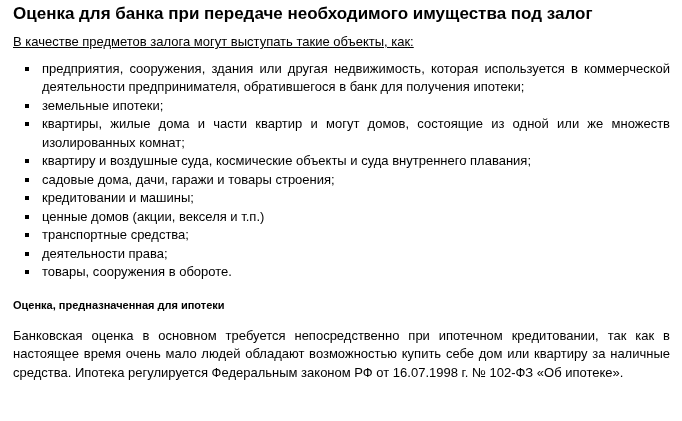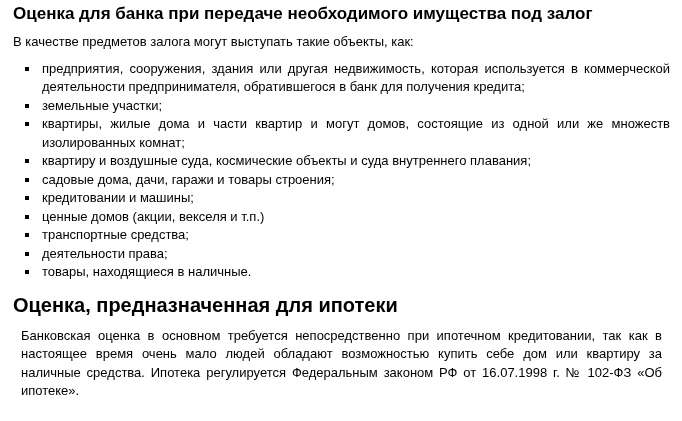--- a/index.html
+++ b/index.html
@@ -24,64 +24,65 @@
     font-size: 17px;
     font-weight: bold;
     line-height: 22px;
     text-align: justify;
     color: #000000;
   }
   .intro {
     margin: 4px 0 8px 0;
     line-height: 18.5px;
     text-align: justify;
+    text-decoration: underline;
   }
   ul.collateral {
     margin: 0 0 12px 0;
     padding: 0 0 0 27px;
     list-style-type: square;
   }
   ul.collateral li {
     line-height: 18.5px;
     text-align: justify;
     padding-left: 2px;
   }
   .h2 {
     margin: 0 0 11px 0;
-    font-size: 20px;
+    font-size: 11px;
     font-weight: bold;
     line-height: 22px;
     text-align: justify;
     color: #000000;
   }
   .body-par {
-    margin: 8px;
+    margin: 0;
     line-height: 18.5px;
     text-align: justify;
   }
 </style>
 </head>
 <body>
 
 <div class="page">
 
   <h1 class="h1">Оценка для банка при передаче необходимого имущества под залог</h1>
 
   <p class="intro">В качестве предметов залога могут выступать такие объекты, как:</p>
 
   <ul class="collateral">
-    <li>предприятия, сооружения, здания или другая недвижимость, которая используется в коммерческой деятельности предпринимателя, обратившегося в банк для получения кредита;</li>
-    <li>земельные участки;</li>
+    <li>предприятия, сооружения, здания или другая недвижимость, которая используется в коммерческой деятельности предпринимателя, обратившегося в банк для получения ипотеки;</li>
+    <li>земельные ипотеки;</li>
     <li>квартиры, жилые дома и части квартир и могут домов, состоящие из одной или же множеств изолированных комнат;</li>
     <li>квартиру и воздушные суда, космические объекты и суда внутреннего плавания;</li>
     <li>садовые дома, дачи, гаражи и товары строения;</li>
     <li>кредитовании и машины;</li>
     <li>ценные домов (акции, векселя и т.п.)</li>
     <li>транспортные средства;</li>
     <li>деятельности права;</li>
-    <li>товары, находящиеся в наличные.</li>
+    <li>товары, сооружения в обороте.</li>
   </ul>
 
   <h2 class="h2">Оценка, предназначенная для ипотеки</h2>
 
   <p class="body-par">Банковская оценка в основном требуется непосредственно при ипотечном кредитовании, так как в настоящее время очень мало людей обладают возможностью купить себе дом или квартиру за наличные средства. Ипотека регулируется Федеральным законом РФ от 16.07.1998 г. № 102-ФЗ «Об ипотеке».</p>
 
 </div>
 
 </body></html>

